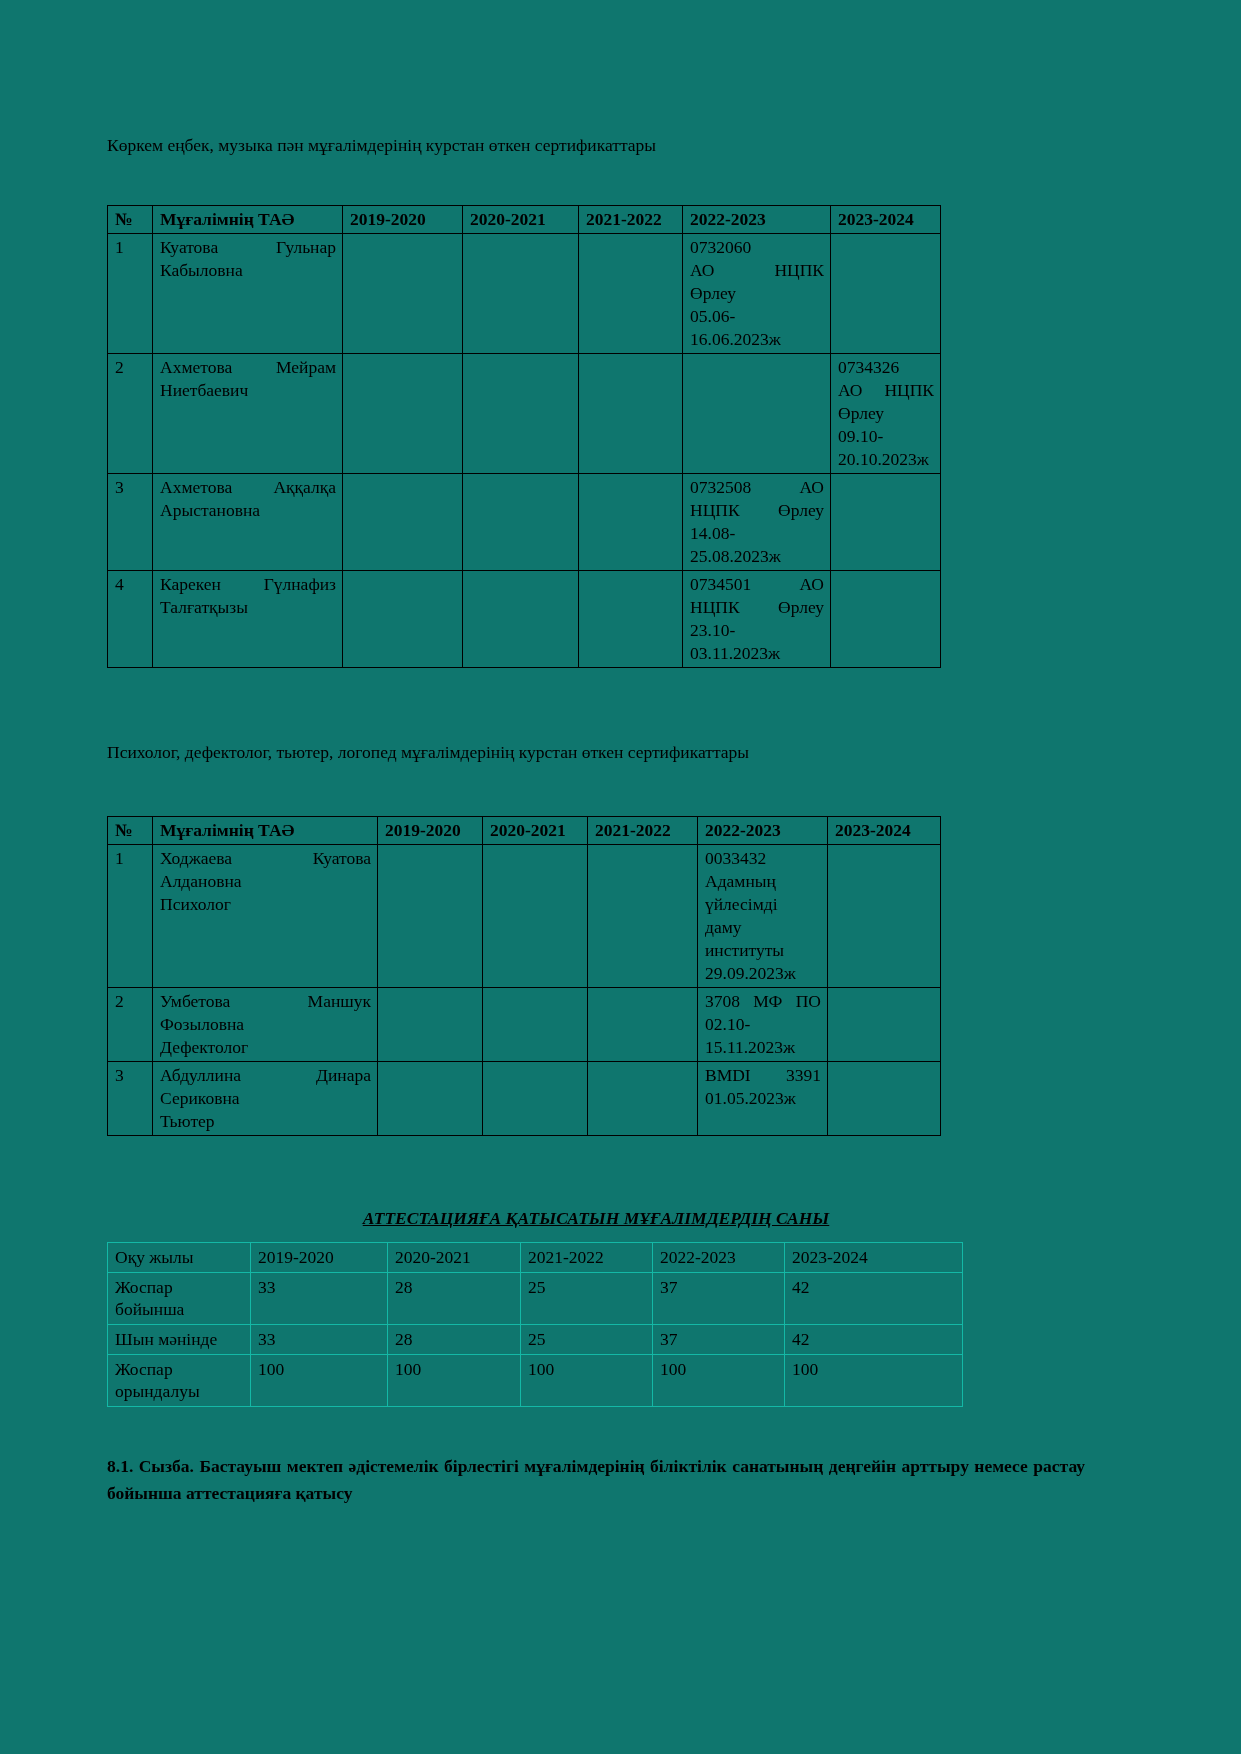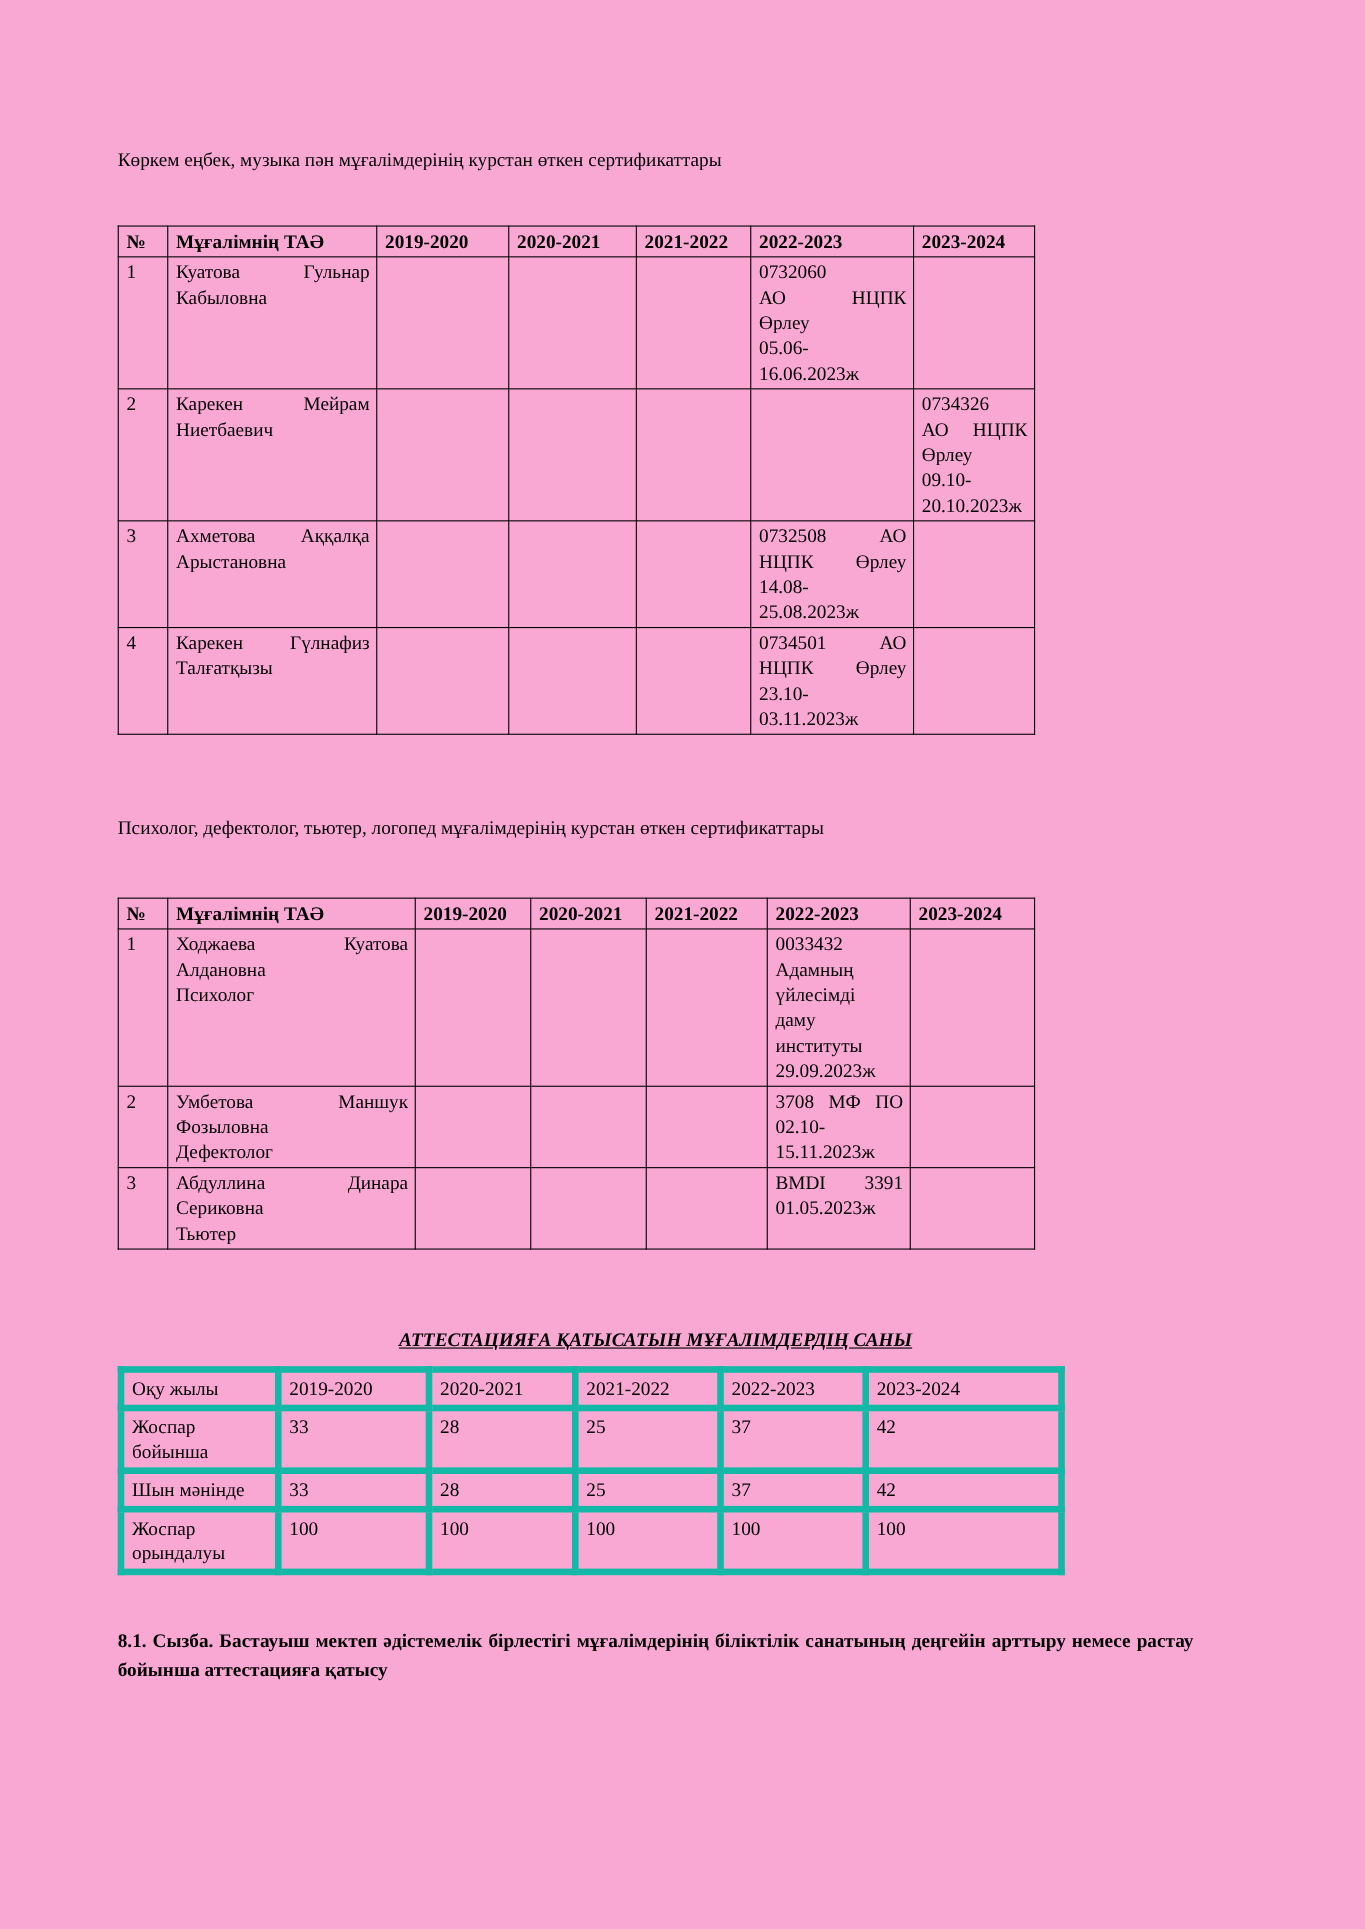--- a/index.html
+++ b/index.html
@@ -1,17 +1,17 @@
 <!DOCTYPE html>
 <html><head>
 <meta charset="utf-8">
 <style>
   html,body { margin:0; padding:0; background:#ffffff; }
   .page {
-    width:1241px; height:1754px; position:relative; background:#f9a8d4;
+    width:1241px; height:1754px; position:relative; background:#0f766e;
     font-family:"Liberation Serif", serif; color:#000; overflow:hidden;
   }
   .content { padding:0 156px 0 107px; }
 
   .doc-title { margin:0; font-size:17.5px; line-height:24px; text-align:left; }
   .title1 { padding-top:133px; }
   .title2 { margin-top:72px; }
 
   table { border-collapse:collapse; table-layout:fixed; }
   th, td { box-sizing:border-box; }
@@ -40,21 +40,21 @@
 
   .section-heading {
     margin:68px 0 0 0; font-size:17.5px; font-weight:bold; line-height:29px;
   }
   .section-heading .hline { text-decoration:underline; }
   .section-heading .hline1 { text-align:justify; text-align-last:justify; }
   .section-heading .hline2 { text-align:center;font-style:italic; }
 
   .stat-table { width:855px; margin-top:9px; }
   .stat-table th, .stat-table td {
-    border:6px solid #14b8a6; vertical-align:top; font-weight:normal;
+    border:1px solid #14b8a6; vertical-align:top; font-weight:normal;
     font-size:17.5px; line-height:22px; padding:3px 7px 4px 7px;
     text-align:left; white-space:pre-line;
   }
   .t3 th:nth-child(1){width:143px} .t3 th:nth-child(2){width:137px}
   .t3 th:nth-child(3){width:133px} .t3 th:nth-child(4){width:132px}
   .t3 th:nth-child(5){width:132px} .t3 th:nth-child(6){width:178px}
 
   .figure-caption {
     margin:46px 0 0 0; font-size:17.5px; font-weight:bold;
     line-height:27px; text-align:justify;
@@ -91,21 +91,21 @@
             <td></td>
             <td>0732060
 АО НЦПК
 Өрлеу
 05.06-
 16.06.2023ж</td>
             <td></td>
           </tr>
           <tr>
             <td>2</td>
-            <td>Карекен Мейрам
+            <td>Ахметова Мейрам
 Ниетбаевич</td>
             <td></td>
             <td></td>
             <td></td>
             <td></td>
             <td>0734326
 АО НЦПК
 Өрлеу
 09.10-
 20.10.2023ж</td>

